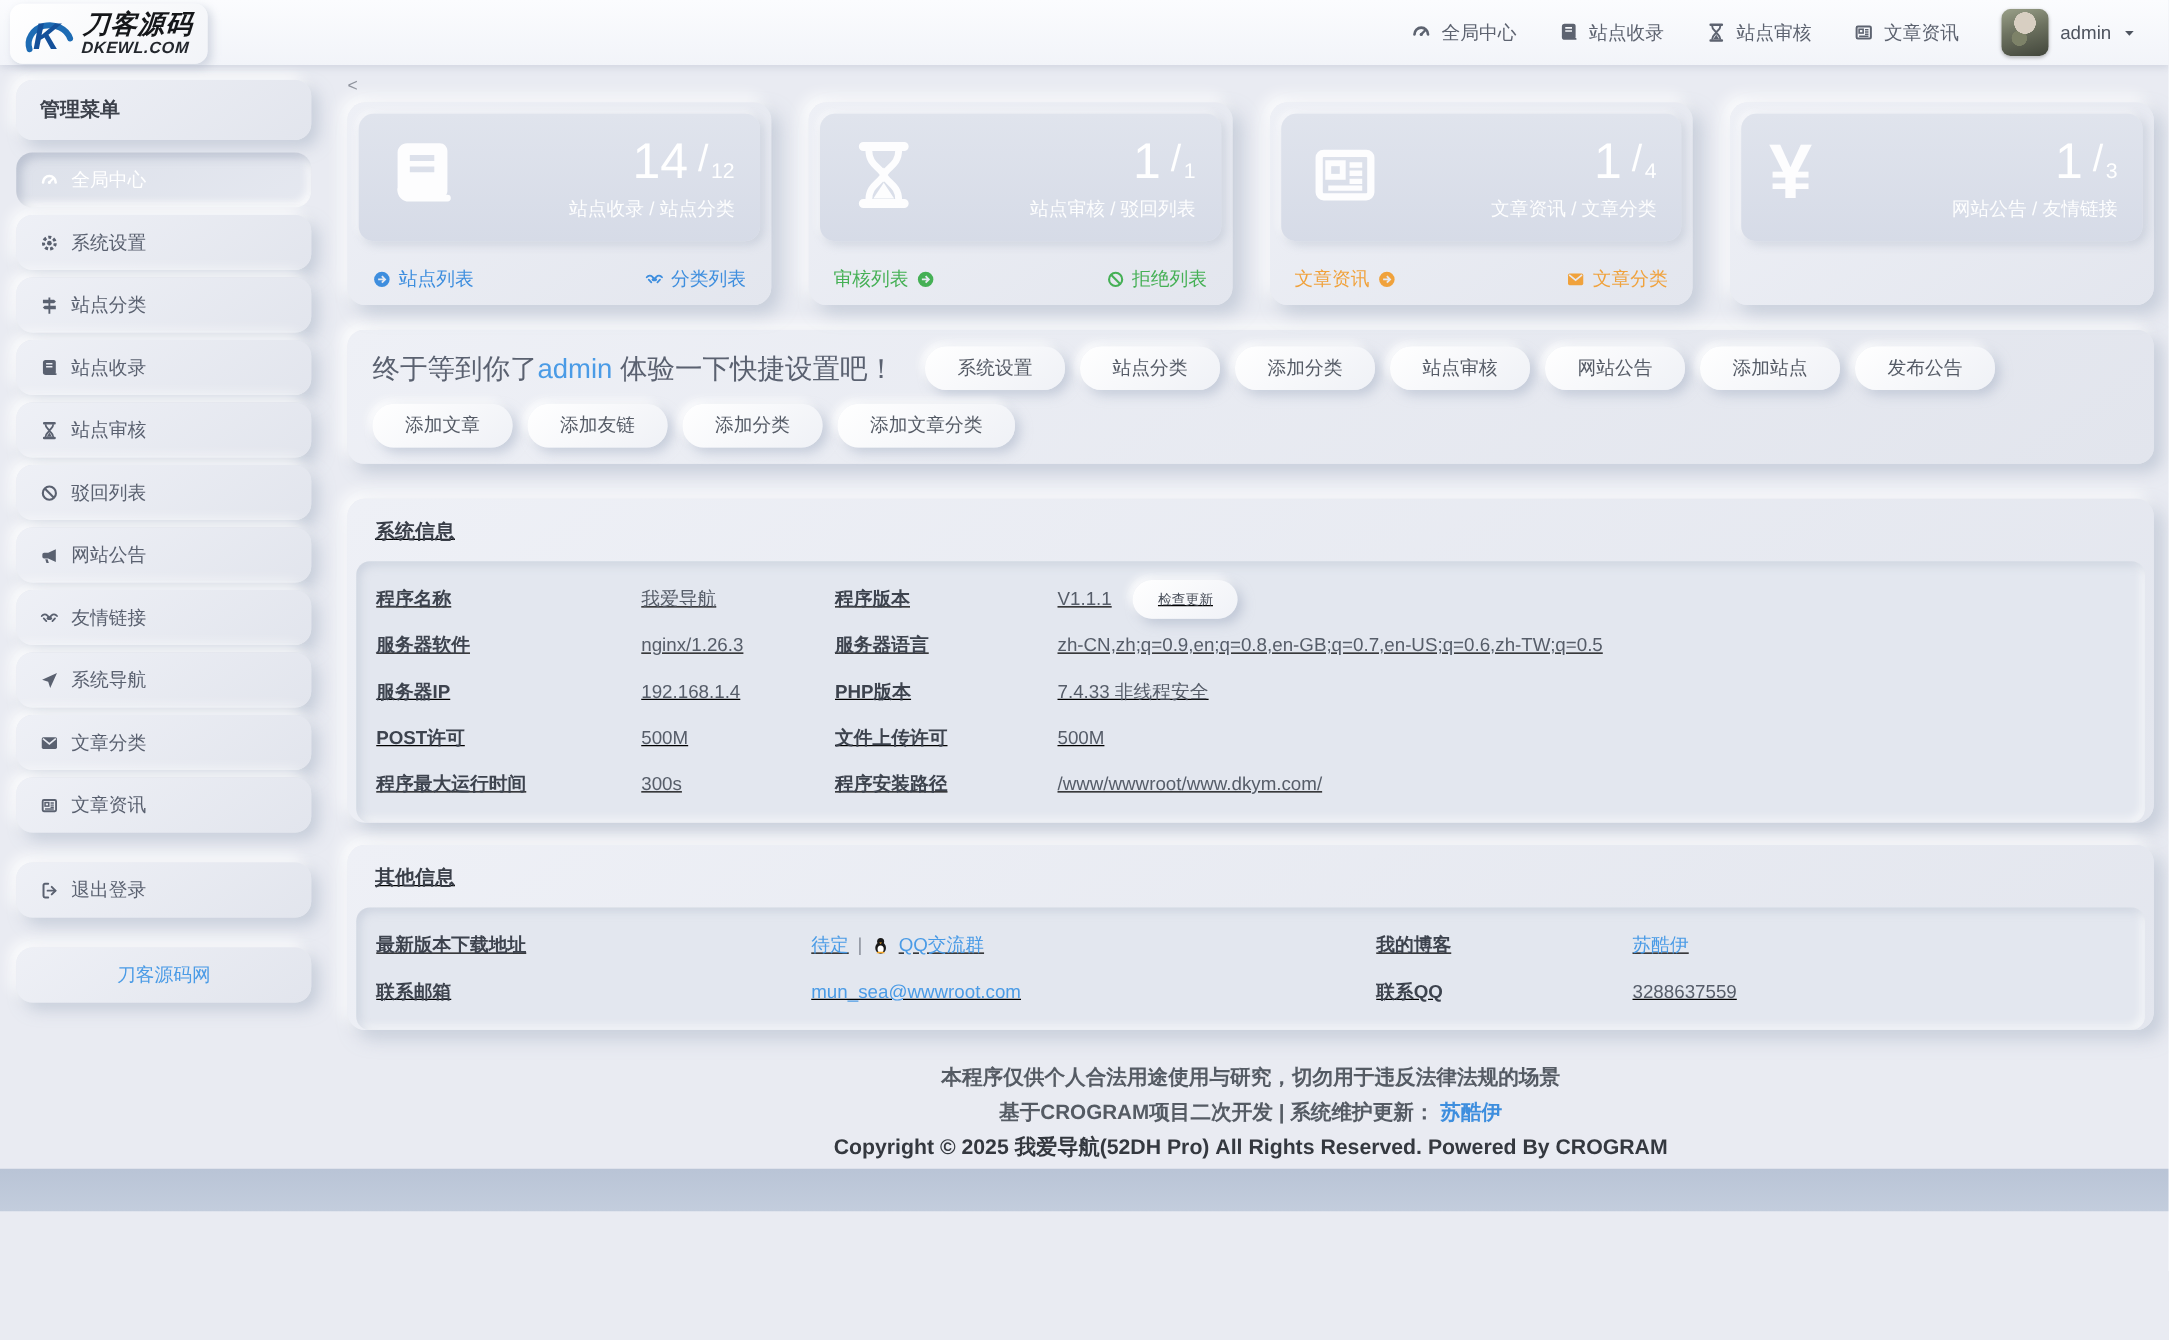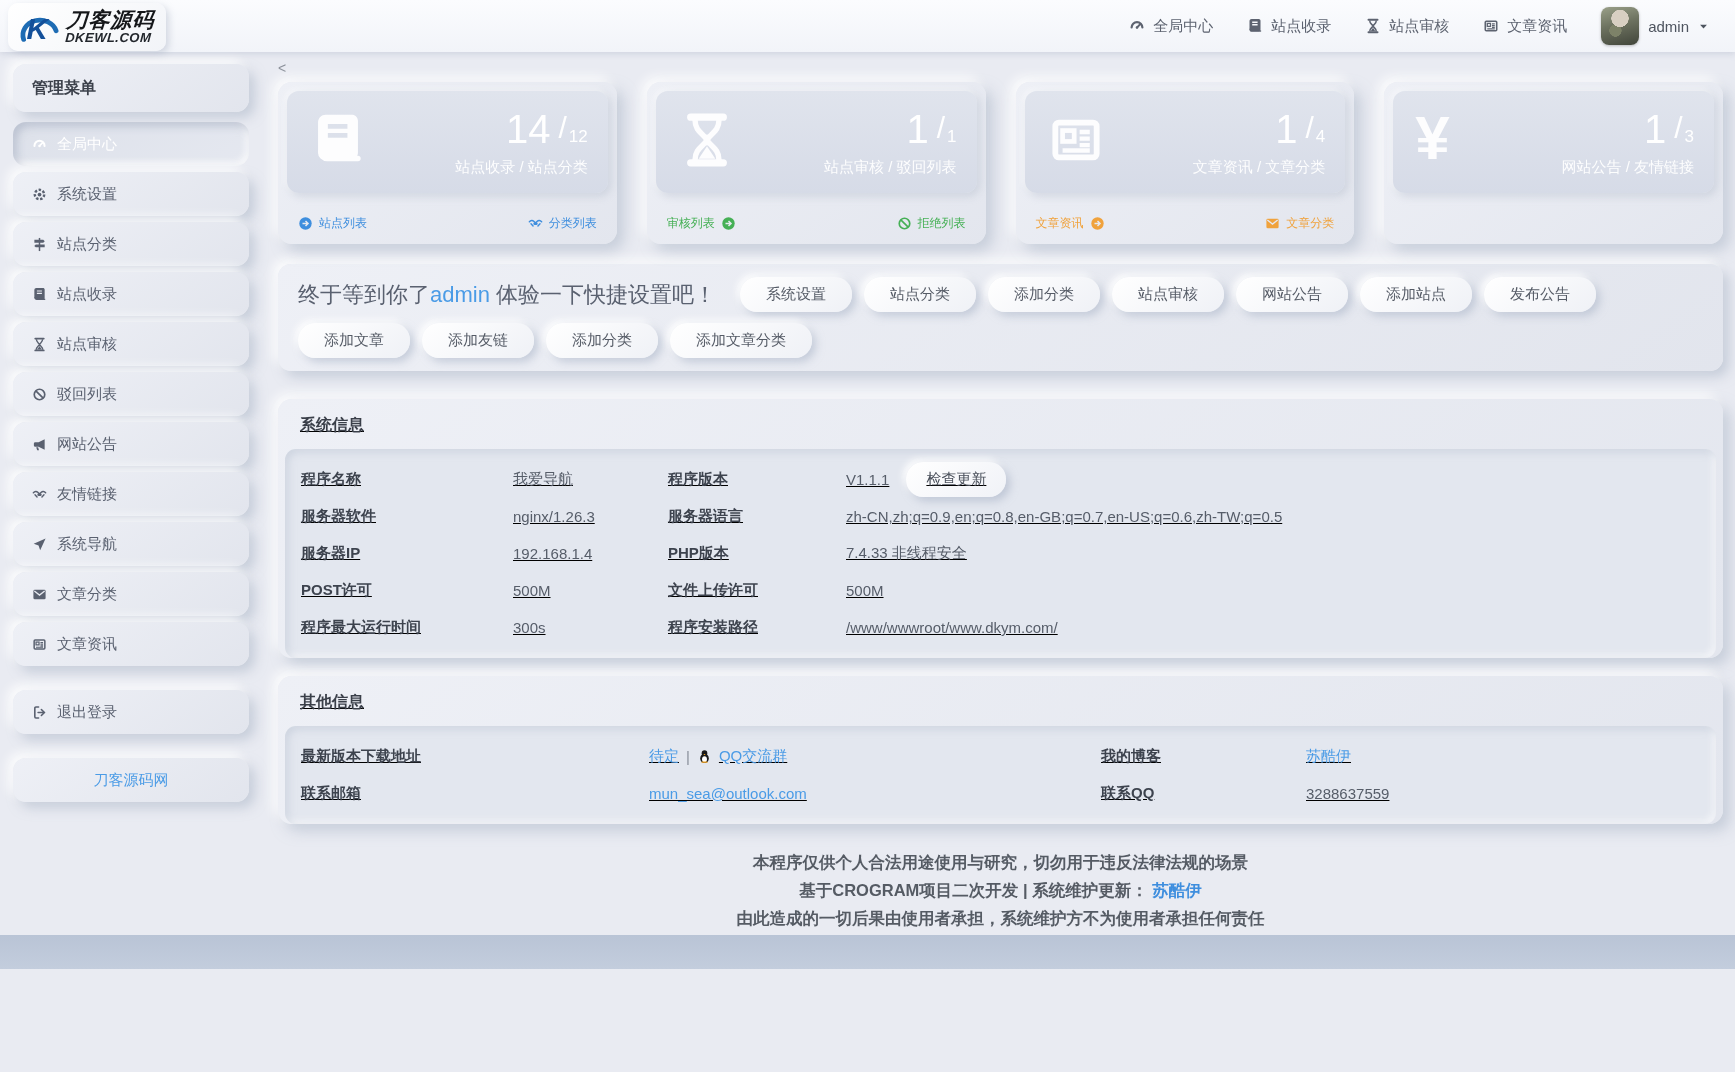--- a/index.html
+++ b/index.html
@@ -63,21 +63,21 @@
     display:flex; align-items:center; justify-content:space-between; }
   .stat-top .ic.big { width:58px; height:58px; color:#fdfdfe; margin-top:-6px; }
   .big-yen { font-size:62px; font-weight:bold; color:#fdfdfe; line-height:1; margin-top:-10px; }
   .stat-right { display:flex; flex-direction:column; align-items:flex-end; }
   .stat-num { color:#fff; display:flex; align-items:flex-start; }
   .stat-num .n { font-size:40px; font-weight:300; line-height:1; }
   .stat-num .sl { font-size:30px; font-weight:300; margin:2px 2px 0 8px; }
   .stat-num .d { font-size:17px; margin-top:18px; }
   .stat-label { color:rgba(255,255,255,.95); font-size:15px; margin-top:9px; }
   .stat-foot { height:42px; display:flex; align-items:center; justify-content:space-between; padding:0 20px; }
-  .sf-link { display:flex; align-items:center; gap:6px; font-size:12px; text-decoration:none; cursor:pointer; }
+  .sf-link { display:flex; align-items:center; gap:6px; font-size:15px; text-decoration:none; cursor:pointer; }
   .sf-link .ic { width:15px; height:15px; }
   .c-blue { color:#3e8ede; } .c-green { color:#45b055; } .c-orange { color:#f0a23c; } .c-red { color:#dd4b45; }
 
   .welcome { margin-top:20px; padding:13px 20px; display:flex; flex-wrap:wrap; align-items:center; gap:11px 12px; }
   .w-text { font-size:22px; color:#5a6170; margin-right:12px; }
   .w-text .uname-link { color:#4a9be6; cursor:pointer; }
   .qbtn { background:linear-gradient(145deg,#ffffff,#eff1f6); border:none; border-radius:17px;
     padding:8px 26px; font-size:15px; color:#555b66; cursor:pointer;
     box-shadow:4px 4px 9px rgba(166,177,196,.55), -3px -3px 7px rgba(255,255,255,.95);
     font-family:inherit; }
@@ -87,21 +87,21 @@
   .info-head { padding:16px 22px 13px; font-size:16px; font-weight:bold; color:#3a3f49; }
   .info-body { margin:0 7px 7px; background:#e3e7ef; border-radius:11px; padding:12px 16px;
     box-shadow:inset 3px 3px 8px rgba(164,175,194,.35), inset -3px -3px 7px rgba(255,255,255,.7); }
   .irow { display:grid; grid-template-columns:212px 155px 178px 1fr; align-items:center; min-height:37px; font-size:15px; }
   .irow.wide { grid-template-columns:348px 452px 205px 1fr; }
   .ilabel { font-weight:bold; color:#3d434e; }
   .ival { color:#565d69; display:flex; align-items:center; gap:7px; }
   .ival a { color:#4a9be6; text-decoration:none; cursor:pointer; }
   .sep { color:#8a909b; }
   .check-btn { margin-left:10px; background:linear-gradient(145deg,#ffffff,#f0f2f7); border:none;
-    border-radius:17px; padding:8px 20px; font-size:15px; color:#4a505b; cursor:pointer;
+    border-radius:17px; padding:8px 20px; font-size:11px; color:#4a505b; cursor:pointer;
     box-shadow:4px 4px 9px rgba(166,177,196,.6), -3px -3px 7px rgba(255,255,255,.95); font-family:inherit; }
   .ival .ic.qq { width:15px; height:15px; }
 
   .page-foot { margin-top:24px; text-align:center; font-weight:bold; color:#555b64;
     font-size:16.5px; line-height:28px; }
   .page-foot a { color:#3e8ede; text-decoration:none; cursor:pointer; }
   .page-foot .copy { color:#34383f; font-size:17px; margin-top:0px; }
 
   .bottom-bar { position:absolute; top:935px; left:0; right:0; height:34px;
     background:linear-gradient(#b9c4d6,#c3cddd); }
@@ -494,32 +494,31 @@
             <a>QQ交流群</a>
           </div>
           <div class="ilabel">我的博客</div>
           <div class="ival">
               <a>苏酷伊</a>
             </div>
         </div>
         <div class="irow wide">
           <div class="ilabel">联系邮箱</div>
           <div class="ival">
-              <a>mun_sea@outlook.com</a>
+              <a>mun_sea@wwwroot.com</a>
             </div>
           <div class="ilabel">联系QQ</div>
           <div class="ival">3288637559</div>
         </div>
       </div>
     </section>
 
     <footer class="page-foot">
       <div>本程序仅供个人合法用途使用与研究，切勿用于违反法律法规的场景</div>
       <div>
         <span>基于CROGRAM项目二次开发 | 系统维护更新： </span><a>苏酷伊</a>
       </div>
-      <div>由此造成的一切后果由使用者承担，系统维护方不为使用者承担任何责任</div>
       <div class="copy">Copyright © 2025 我爱导航(52DH Pro) All Rights Reserved. Powered By CROGRAM</div>
     </footer>
   </main>
 
   <div class="bottom-bar"></div>
 </div>
 
 </body></html>

